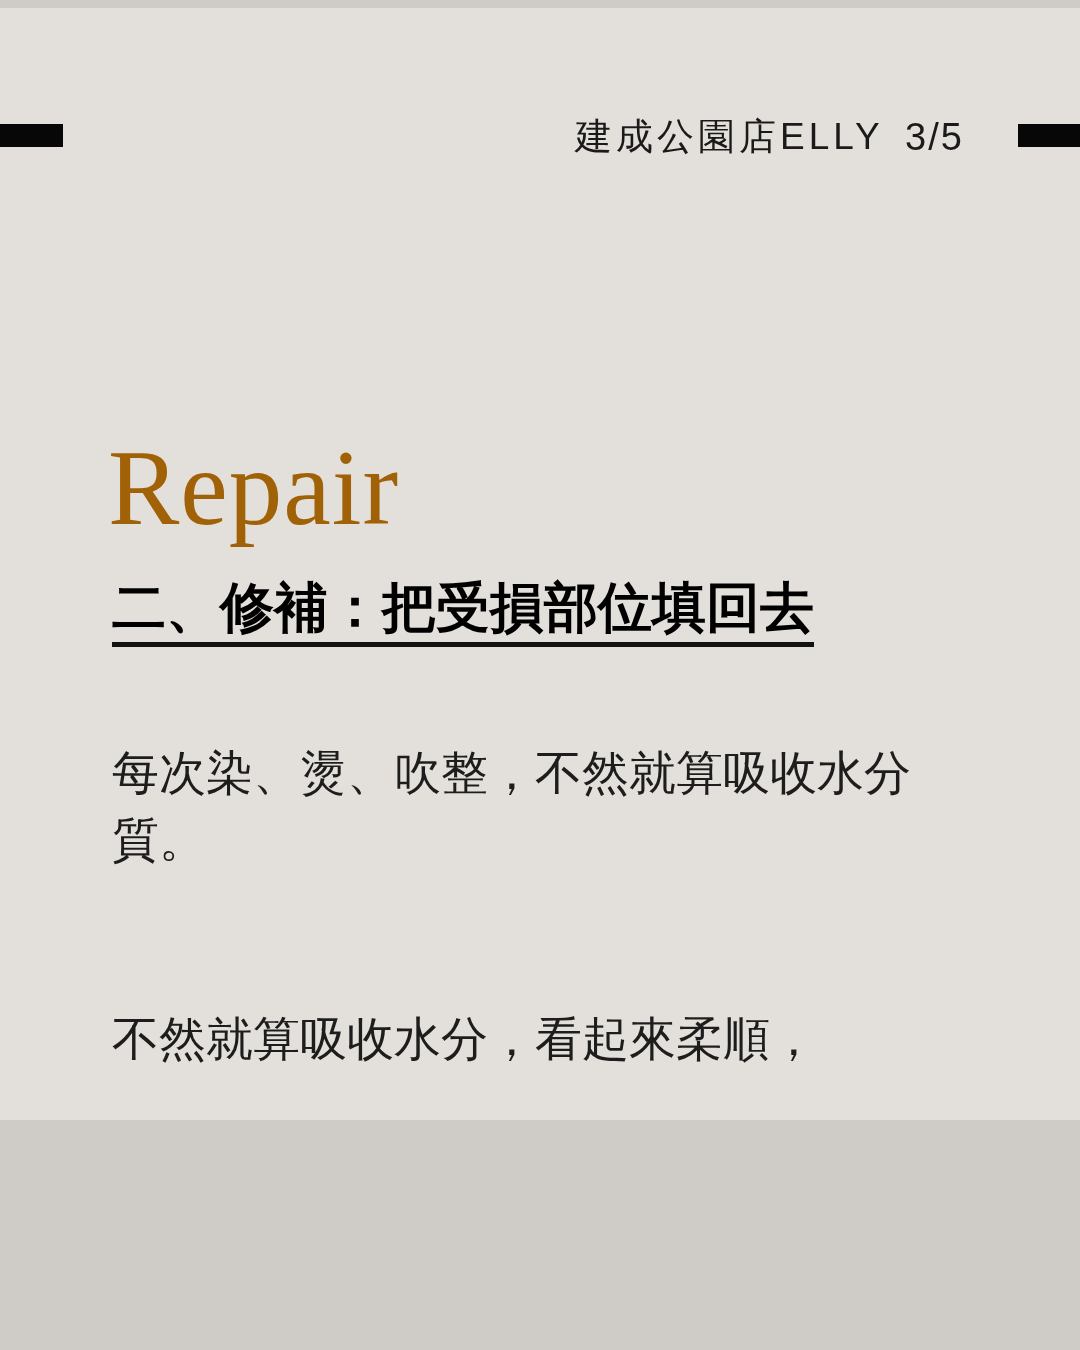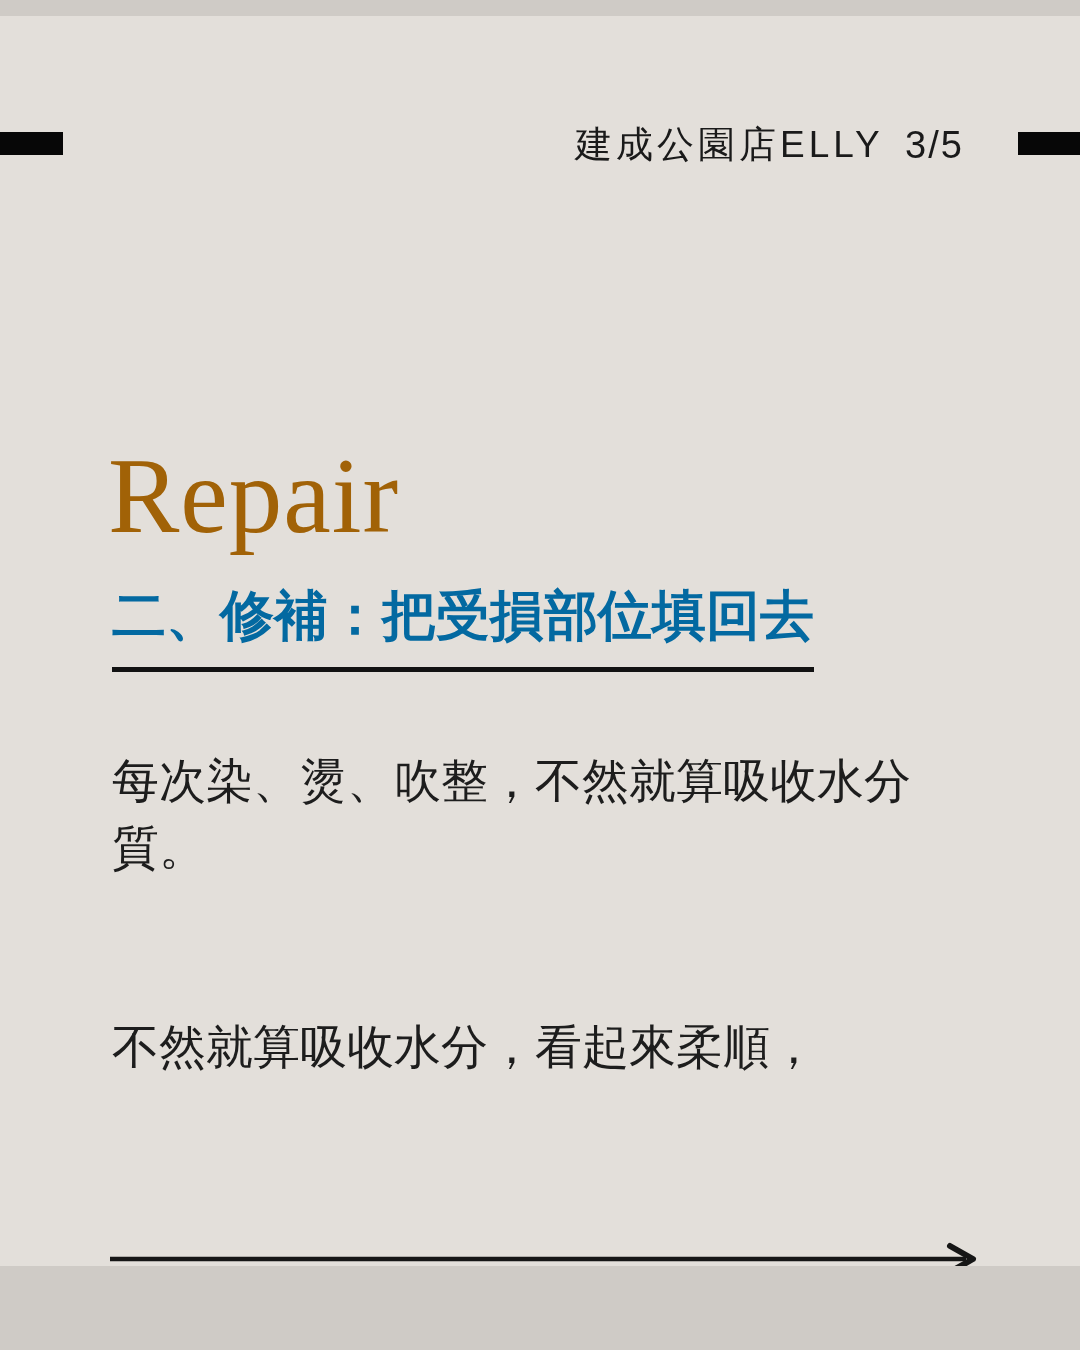--- a/index.html
+++ b/index.html
@@ -5,22 +5,22 @@
   :root{
     --bg:#e3dfda;
     --ink:#1a1a1a;
     --bar:#070707;
   }
   *{margin:0;padding:0;box-sizing:border-box;}
   html,body{background:#cfcbc6;}
   body{font-family:"Liberation Sans","DejaVu Sans",sans-serif;}
   .canvas{
     position:relative;
-    width:1080px;height:1250px;
-    margin:16px auto;
+    width:1080px;height:1112px;
+    margin:8px auto;
     background:var(--bg);
     color:var(--ink);
     overflow:hidden;
   }
   
   .bar{position:absolute;top:116px;height:23px;background:var(--bar);}
   .bar-left{left:0;width:63px;}
   .bar-right{left:1018px;width:62px;}
   
   .header{
@@ -44,23 +44,23 @@
     letter-spacing:1px;
     color:#a16207;
     white-space:nowrap;
   }
   
   .heading{
     position:absolute;left:112px;top:570px;
     font-size:54px;line-height:58px;
     font-weight:700;
     letter-spacing:0px;
-    color:#0369a1;
+    color:#000000;
     border-bottom:5px solid #121212;
-    padding-bottom:23px;
+    padding-bottom:6px;
     white-space:nowrap;
     display:inline-block;
   }
   
   .para{
     position:absolute;left:112px;
     font-size:47px;line-height:67px;
     color:#1d1d1d;
     white-space:nowrap;
   }

